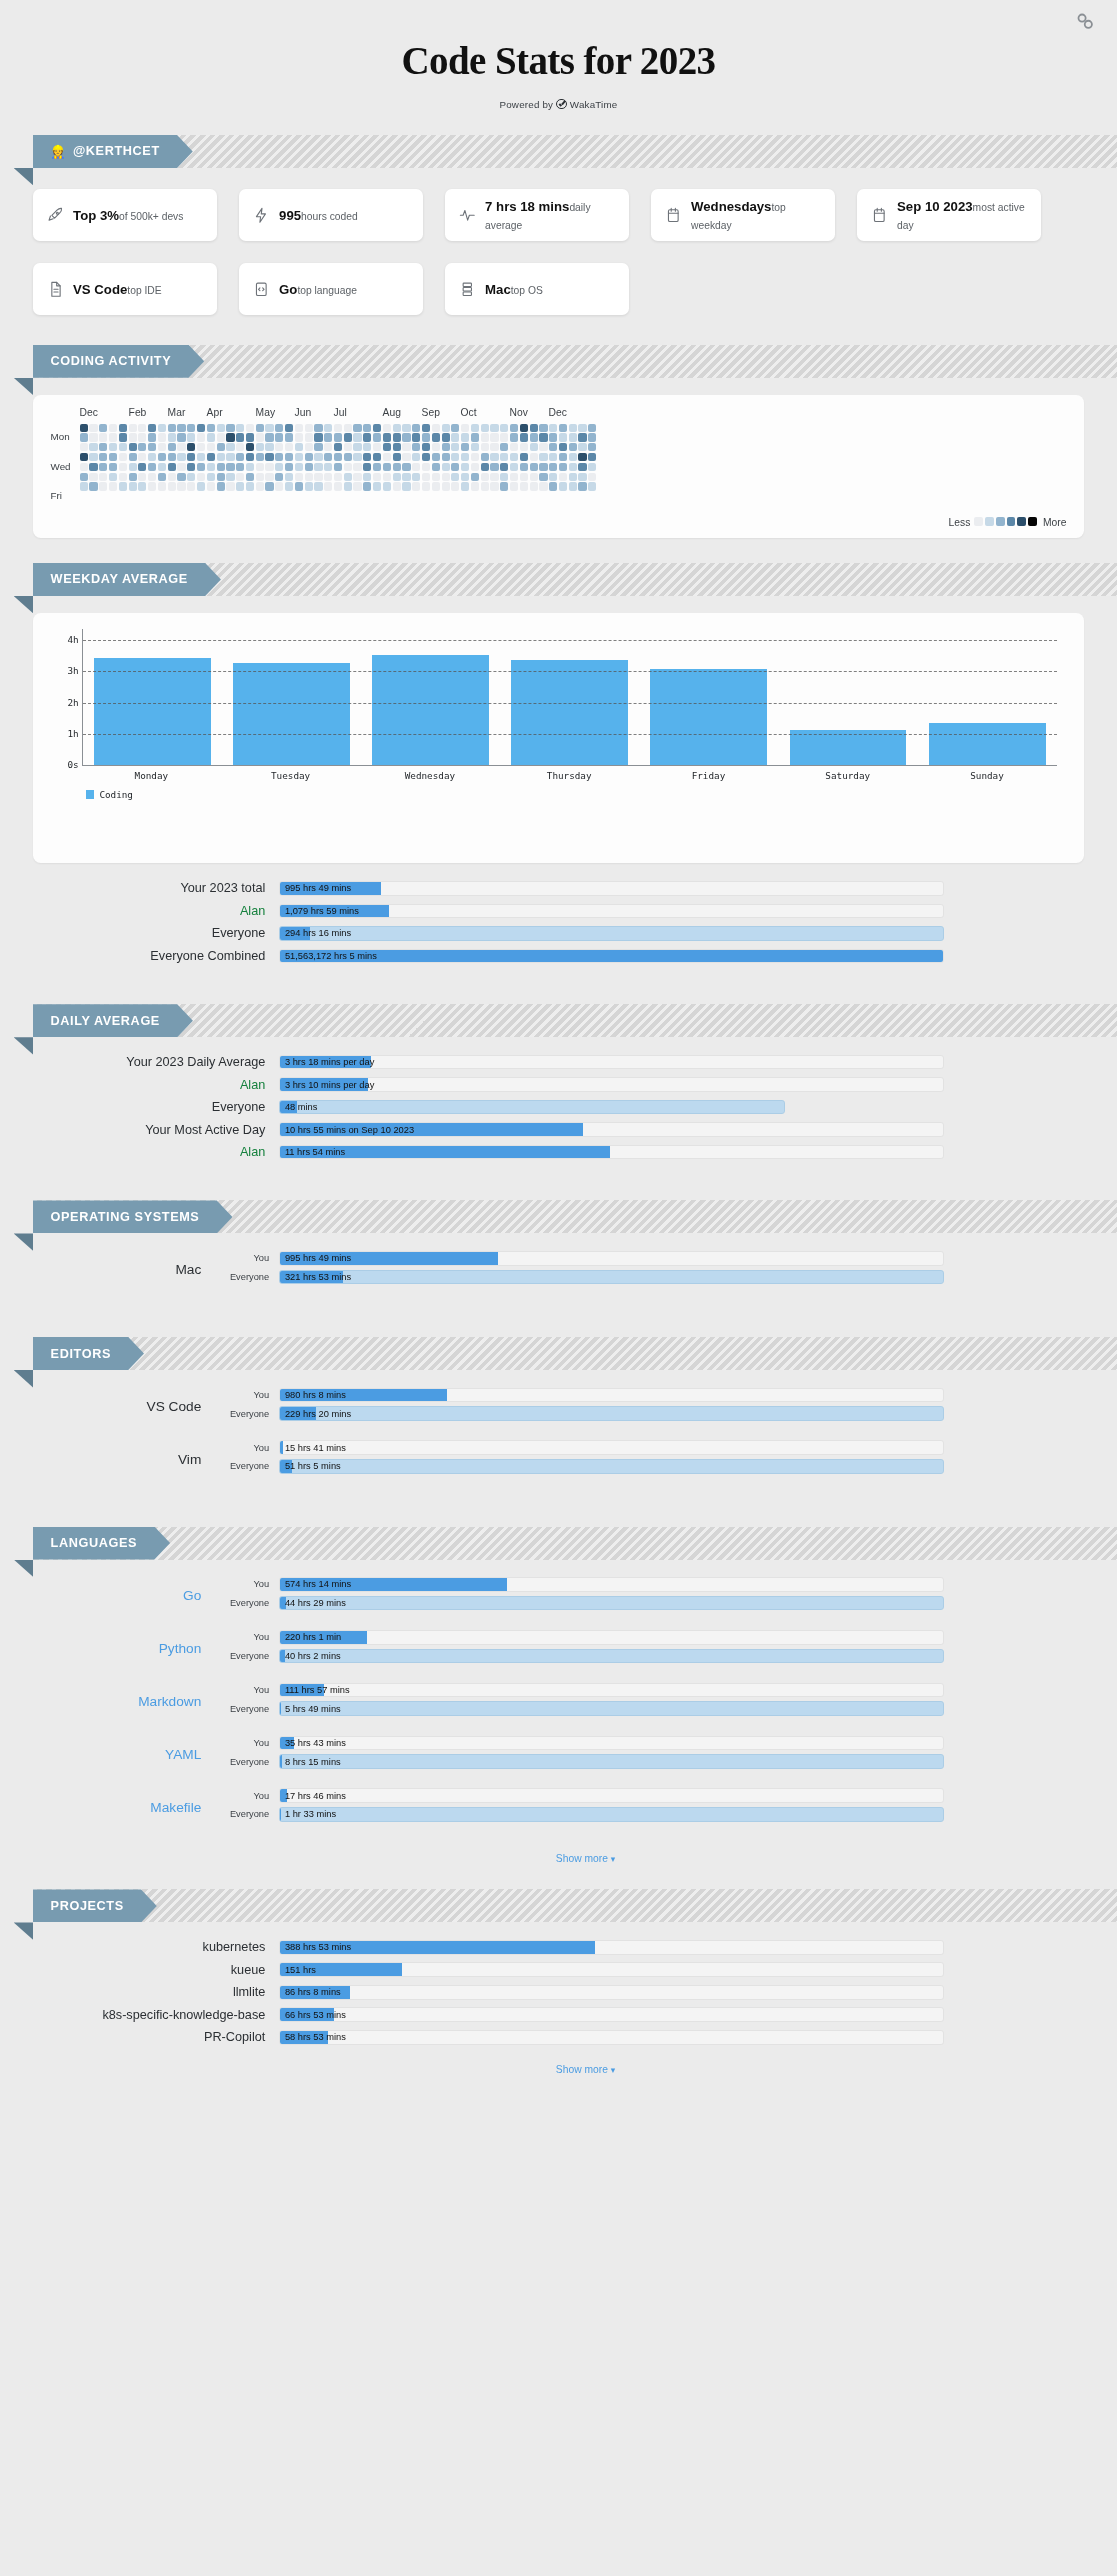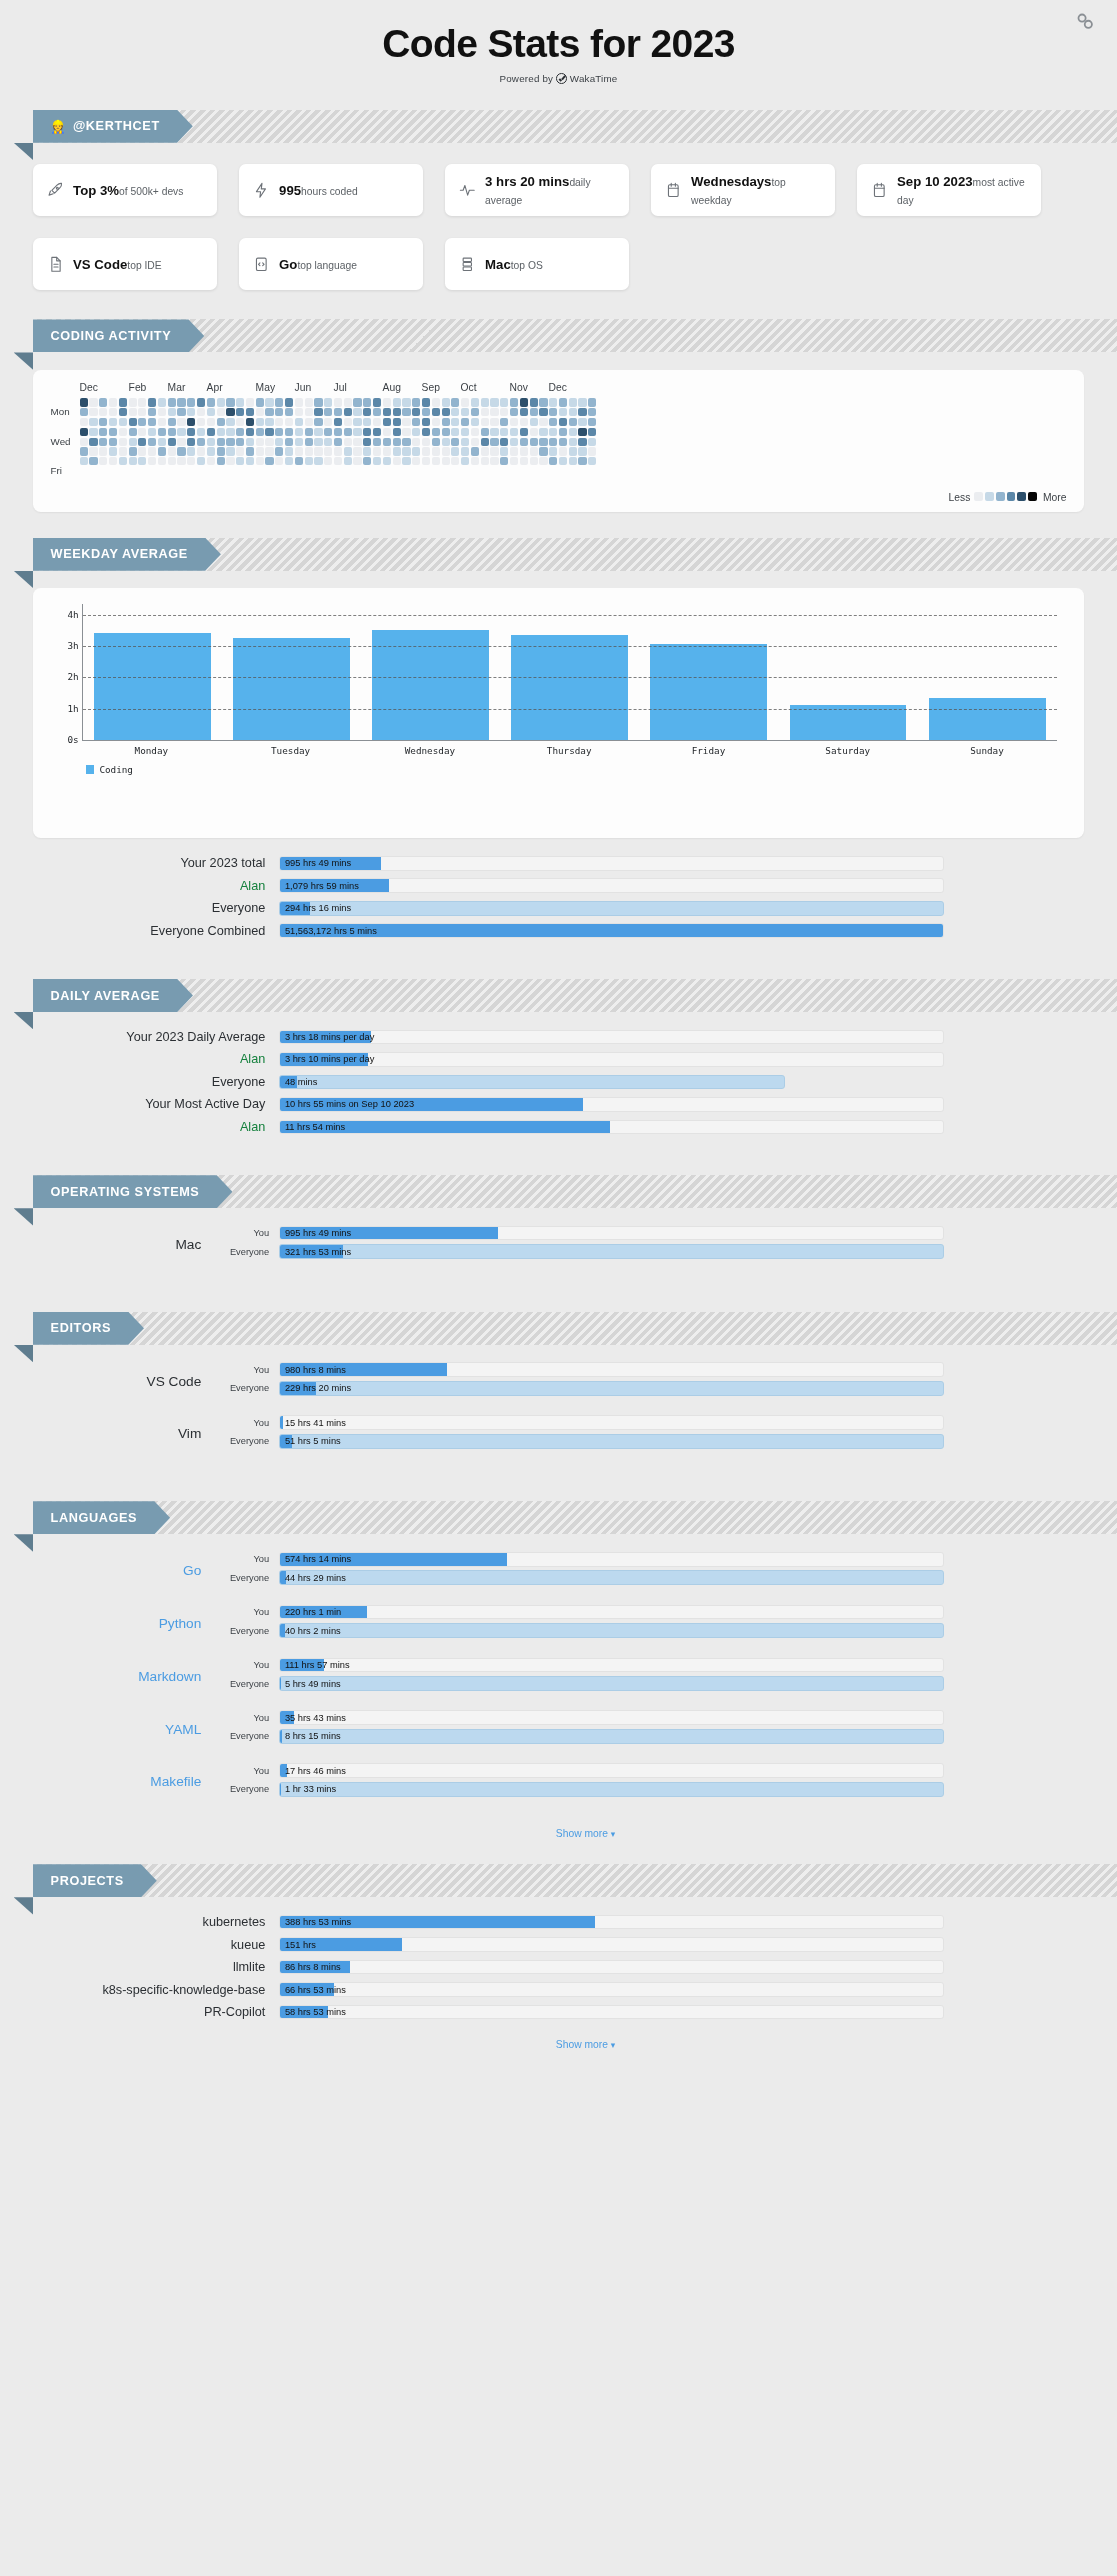--- a/index.html
+++ b/index.html
@@ -8,21 +8,21 @@
     width: 1117px;
     background: #ebebeb;
     font-family: "Liberation Sans", sans-serif;
     color: #24292f;
     -webkit-font-smoothing: antialiased;
   }
   .page { width: 1117px; position: relative; overflow: hidden; padding-bottom: 21.5px; }
 
   
   .top-link { position: absolute; top: 9.8px; right: 21.5px; width: 21.5px; height: 21.5px; color: #8a8f94; }
-  .title { text-align: center; font-size: 39px; font-weight: 800; letter-spacing: -0.6px; padding-top: 21.5px; margin: 0; color: #111; }
+  .title { text-align: center; font-size: 39px; font-weight: 800; letter-spacing: -0.6px; padding-top: 21.5px; margin: 16px; color: #111; font-family: Liberation Serif, serif; }
   .powered { text-align: center; font-size: 9.8px; color: #3a3f44; margin-top: 7.8px; letter-spacing: 0.2px; display:flex; justify-content:center; align-items:center; gap:2.9px;}
   .wk-badge { display:inline-block; width:10.8px; height:10.8px; border-radius:50%; border:1.6px solid #2b2f33; position:relative; }
   .wk-badge::after { content:""; position:absolute; left:2px; top:4.3px; width:2.9px; height:1.6px; background:#2b2f33; transform:rotate(45deg); }
   .wk-badge::before { content:""; position:absolute; left:3.9px; top:2.9px; width:4.5px; height:1.6px; background:#2b2f33; transform:rotate(-50deg); }
 
   
   .band { position: relative; height: 33px; margin-top: 25.4px; margin-bottom: 0; }
   .band .stripe {
     position: absolute; left: 33px; right: 0; top: 0; height: 33px;
     background-color: #d9d9d9;
@@ -143,21 +143,21 @@
       <div class="card">
         <span class="ic"><svg viewBox="0 0 24 24" fill="none" stroke="currentColor" stroke-width="1.6" stroke-linecap="round" stroke-linejoin="round" width="16.6" height="18.6">
             <path d="M13 2L5 14h6l-1 8 8-12h-6z"></path>
           </svg></span>
         <span class="tx"><span class="big">995</span><span class="sub">hours coded</span></span>
       </div>
       <div class="card">
         <span class="ic"><svg viewBox="0 0 24 24" fill="none" stroke="currentColor" stroke-width="1.6" stroke-linecap="round" stroke-linejoin="round" width="16.6" height="18.6">
             <path d="M2 12h4l2.5-7 4 14 2.5-7h7"></path>
           </svg></span>
-        <span class="tx"><span class="big">3 hrs 20 mins</span><span class="sub">daily average</span></span>
+        <span class="tx"><span class="big">7 hrs 18 mins</span><span class="sub">daily average</span></span>
       </div>
       <div class="card">
         <span class="ic"><svg viewBox="0 0 24 24" fill="none" stroke="currentColor" stroke-width="1.6" stroke-linecap="round" stroke-linejoin="round" width="16.6" height="18.6">
             <rect x="5" y="4" width="14" height="17" rx="2"></rect>
             <path d="M9 2v4M15 2v4M5 9h14"></path>
           </svg></span>
         <span class="tx"><span class="big">Wednesdays</span><span class="sub">top weekday</span></span>
       </div>
       <div class="card">
         <span class="ic"><svg viewBox="0 0 24 24" fill="none" stroke="currentColor" stroke-width="1.6" stroke-linecap="round" stroke-linejoin="round" width="16.6" height="18.6">

